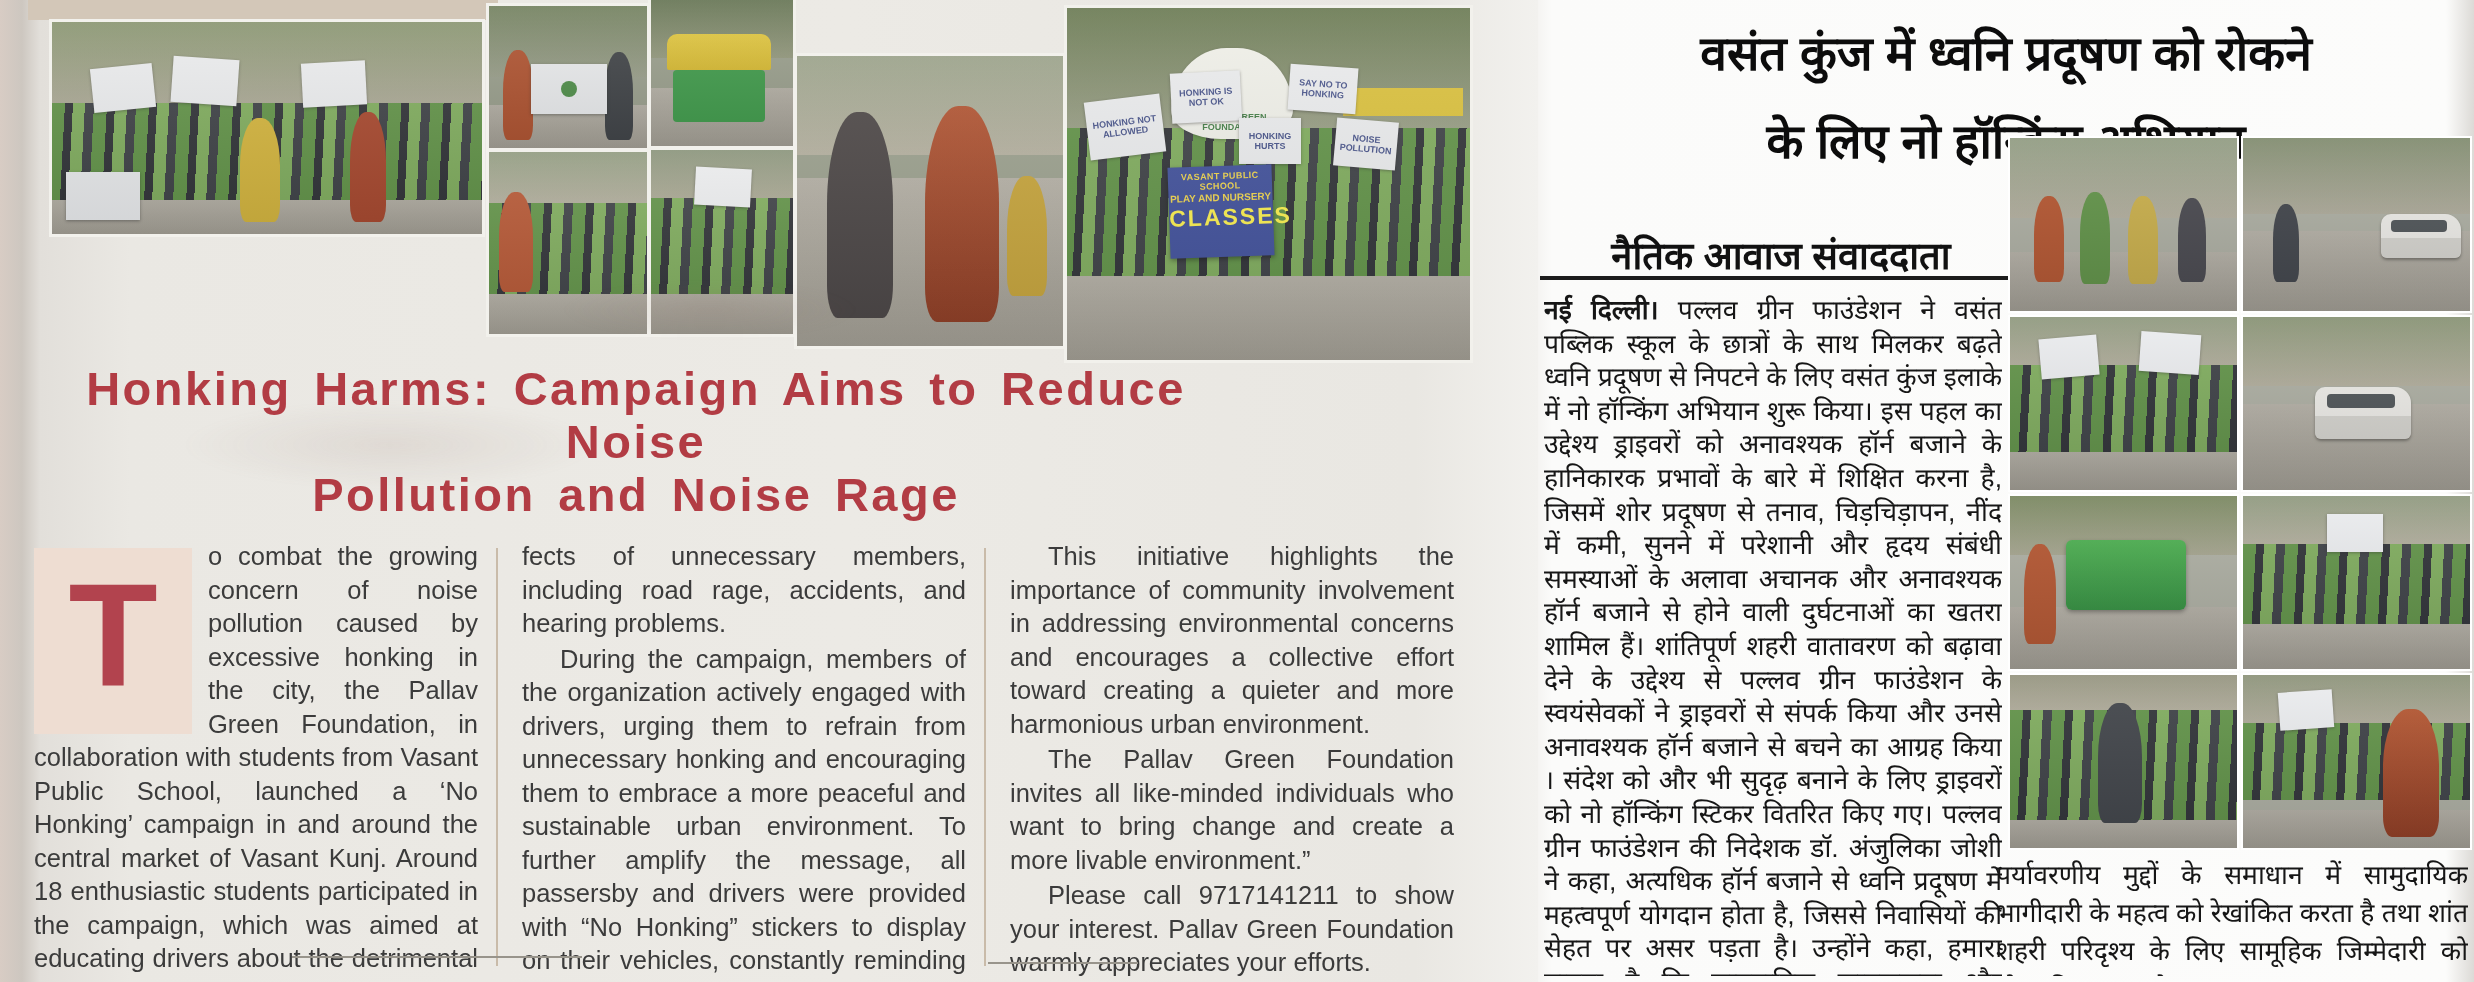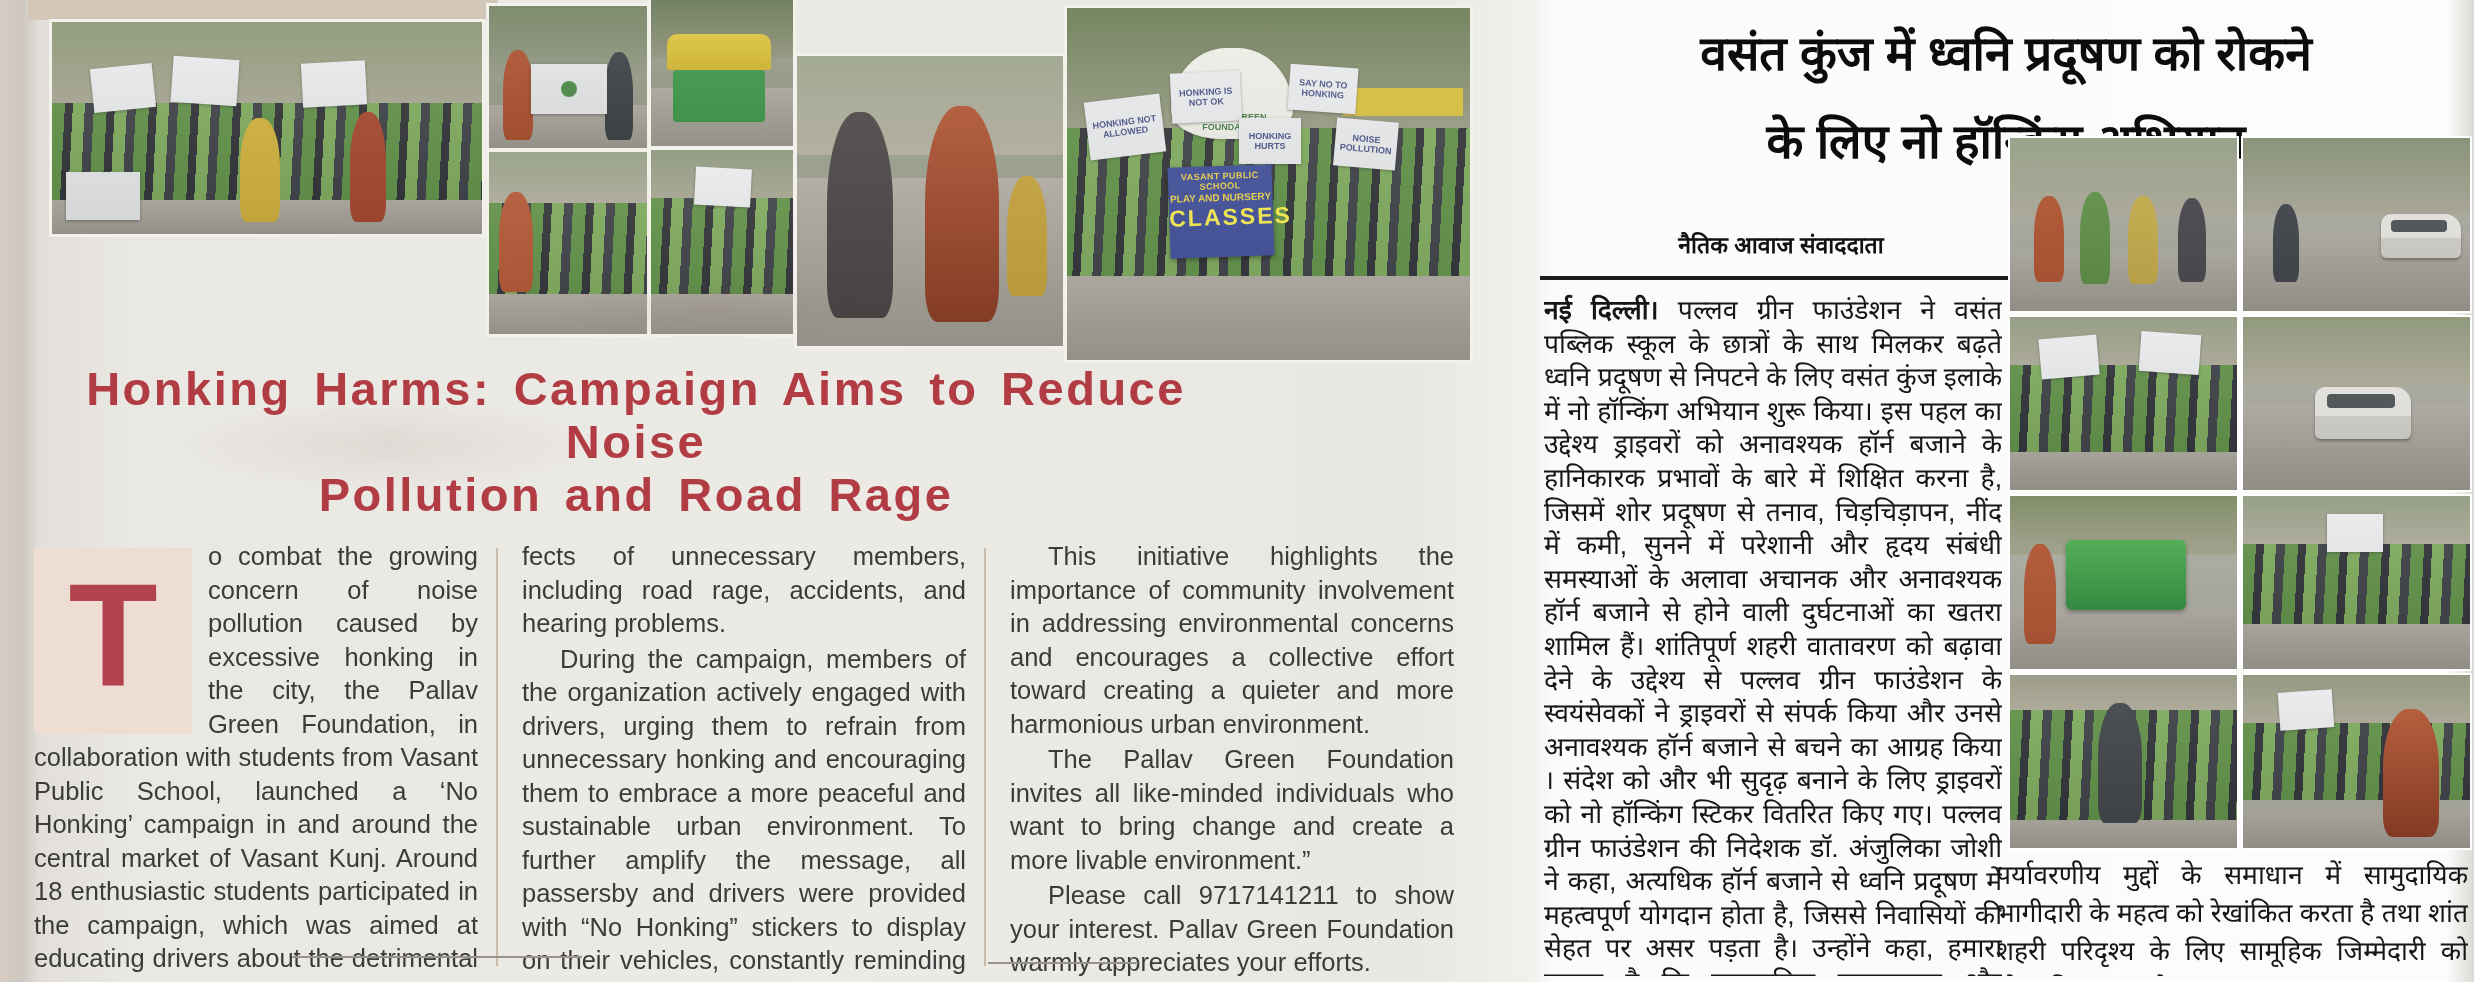--- a/index.html
+++ b/index.html
@@ -51,21 +51,21 @@
   .col-divider{position:absolute;width:2px;height:418px;top:548px;background:#c9bba9;}
   .rule{position:absolute;height:2px;background:#98948b;}
 
   
   .clip-right{position:absolute;left:1538px;top:0;width:936px;height:982px;
     background:linear-gradient(90deg,#f5f4f2 0,#fbfbfa 14px,#fcfcfb 97%,#dcdad6 100%);}
   .hi-headline{position:absolute;left:8px;top:10px;width:920px;margin:0;text-align:center;
     color:#0c0c0c;font-size:48px;line-height:88px;font-weight:700;}
   .hi-headline span{display:block;}
   .hi-byline{position:absolute;left:4px;top:228px;width:478px;text-align:center;
-    font-size:23px;font-weight:700;color:#111;}
+    font-size:38px;font-weight:700;color:#111;}
   .hi-rule{position:absolute;left:2px;top:276px;width:482px;height:4px;background:#1c1c1c;}
   .hi-body{position:absolute;left:6px;top:294px;width:458px;height:682px;overflow:hidden;
     font-size:26.5px;line-height:33.6px;text-align:justify;color:#161616;}
   .hi-body p{margin:0;}
   .hi-body .date{font-weight:700;}
   .hi-grid{position:absolute;left:472px;top:138px;width:460px;height:712px;
     display:grid;grid-template-columns:1fr 1fr;grid-auto-rows:173px;gap:6px;}
   .gph{position:relative;overflow:hidden;background:#aeb0a5;box-shadow:0 0 0 2px #fff;}
   .gph::after{content:"";position:absolute;inset:0;pointer-events:none;
     background:linear-gradient(180deg,rgba(235,230,215,.10),rgba(50,50,45,.16));}
@@ -160,21 +160,21 @@
         <span class="b2">PLAY AND NURSERY</span>
         <span class="b3">CLASSES</span>
       </span>
     </div>
 
     <i class="ghost" style="left:180px;top:400px;width:420px;height:90px;"></i>
     <i class="ghost" style="left:560px;top:280px;width:300px;height:60px;"></i>
 
     <h1 class="en-headline">
       <span>Honking Harms: Campaign Aims to Reduce Noise</span>
-      <span>Pollution and Road Rage</span>
+      <span>Pollution and Noise Rage</span>
     </h1>
 
     <div class="en-cols">
       <div class="col">
         <p class="lead"><span class="dropbox">
               <i>T</i>
             </span><span>o combat the growing concern of noise pollution caused by excessive honking in the city, the Pallav Green Foundation, in collaboration with students from Vasant Public School, launched a ‘No Honking’ campaign in and around the central market of Vasant Kunj. Around 18 enthusiastic students participated in the campaign, which was aimed at educating drivers about the detrimental ef-</span></p>
       </div>
       <div class="col">
         <p>fects of unnecessary members, including road rage, accidents, and hearing problems.</p>

